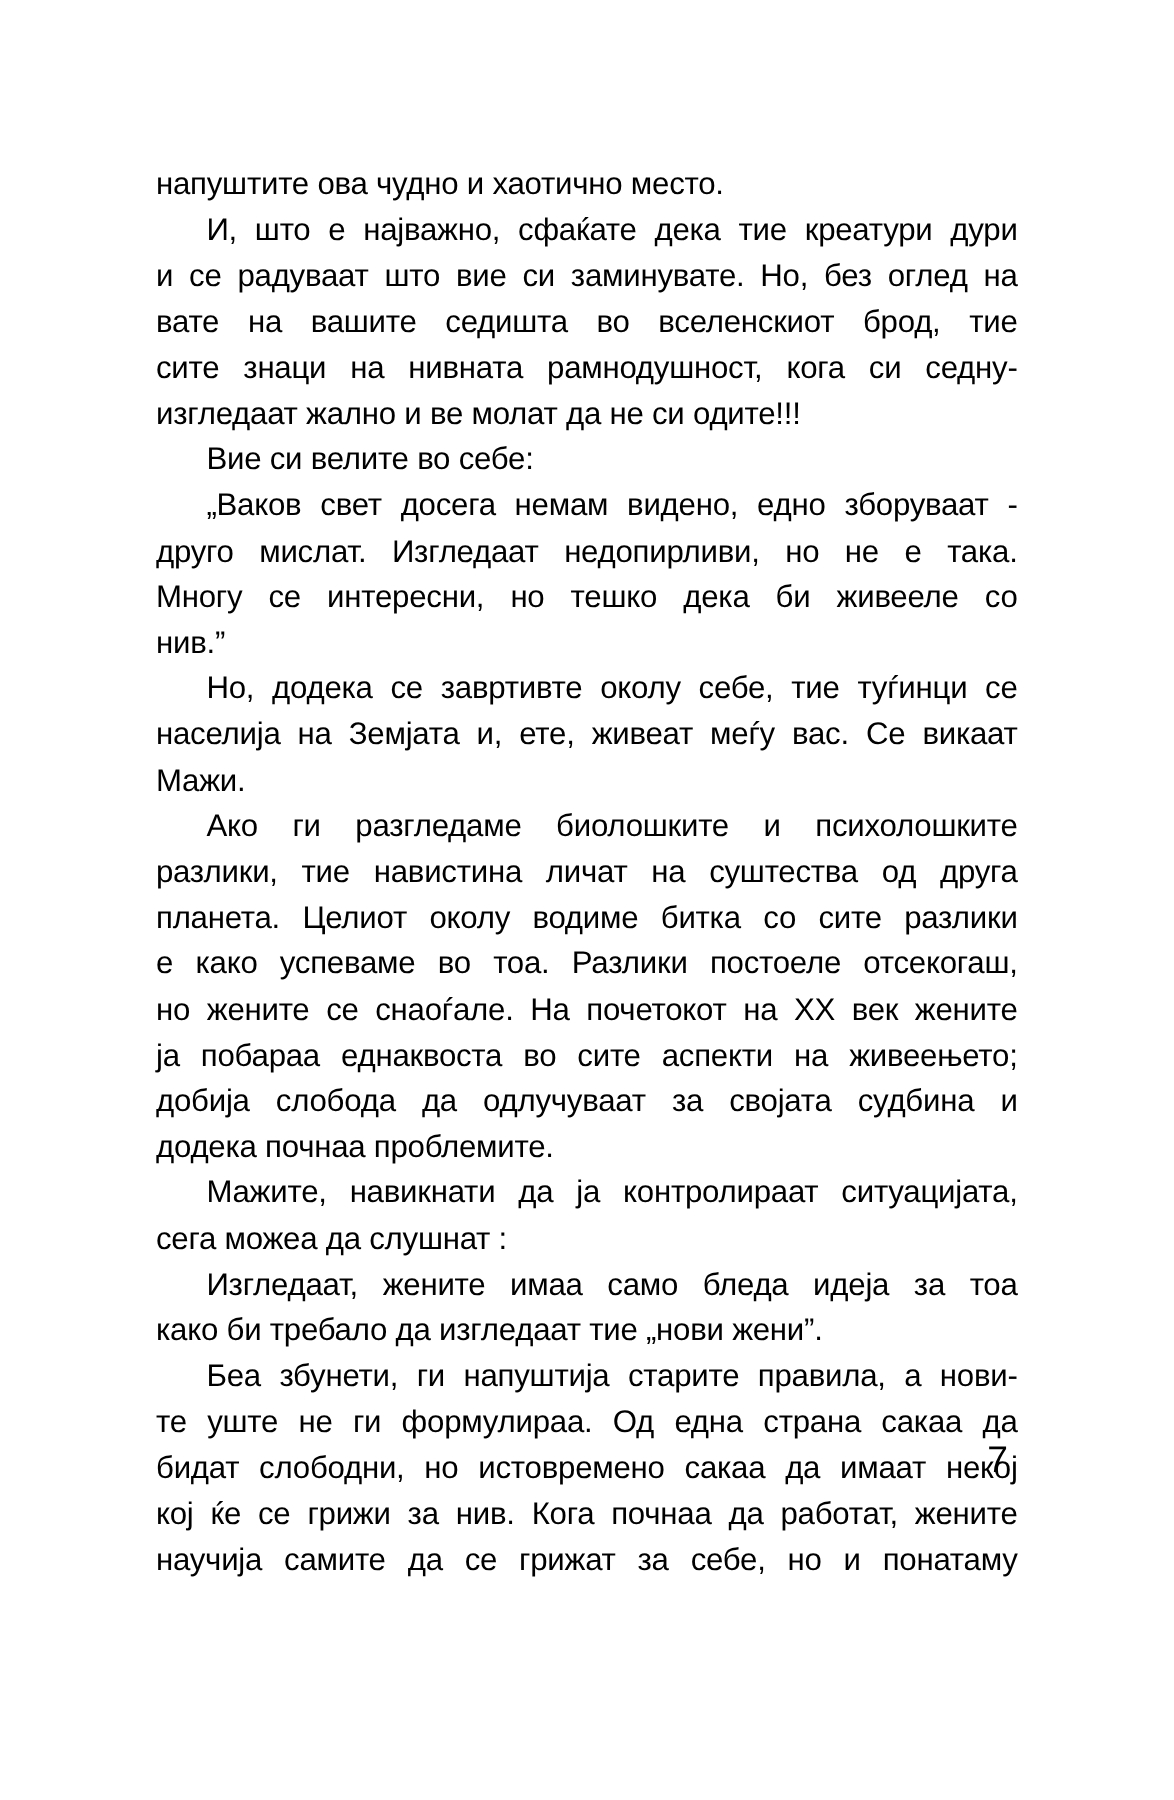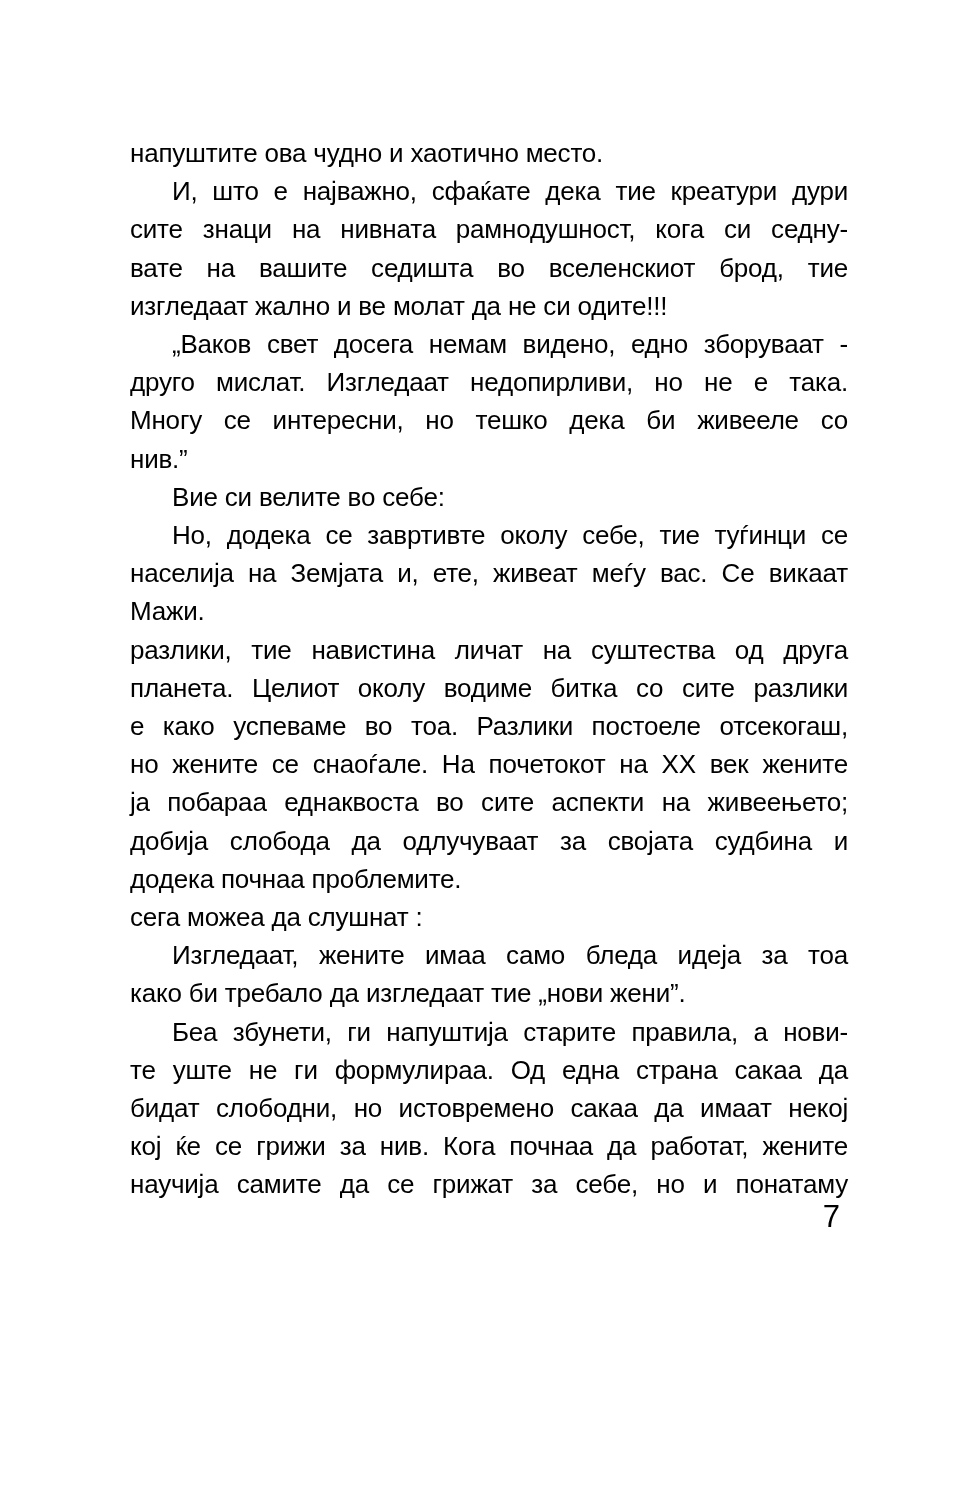--- a/index.html
+++ b/index.html
@@ -53,48 +53,51 @@
 </head>
 <body>
 
 <div class="page">
   <div class="text-column">
       <p class="para">
         <span class="line end">напуштите ова чудно и хаотично место.</span>
       </p>
       <p class="para">
         <span class="line indent">И, што е најважно, сфаќате дека тие креатури дури</span>
+        <span class="line">и се радуваат што вие си заминувате. Но, без оглед на</span>
+        <span class="line">вате на вашите седишта во вселенскиот брод, тие</span>
         <span class="line">сите знаци на нивната рамнодушност, кога си седну-</span>
-        <span class="line">вате на вашите седишта во вселенскиот брод, тие</span>
         <span class="line end">изгледаат жално и ве молат да не си одите!!!</span>
+      </p>
+      <p class="para">
+        <span class="line indent end">Вие си велите во себе:</span>
       </p>
       <p class="para">
         <span class="line indent">„Ваков свет досега немам видено, едно зборуваат -</span>
         <span class="line">друго мислат. Изгледаат недопирливи, но не е така.</span>
         <span class="line">Многу се интересни, но тешко дека би живееле со</span>
         <span class="line end">нив.”</span>
       </p>
       <p class="para">
-        <span class="line indent end">Вие си велите во себе:</span>
-      </p>
-      <p class="para">
         <span class="line indent">Но, додека се завртивте околу себе, тие туѓинци се</span>
         <span class="line">населија на Земјата и, ете, живеат меѓу вас. Се викаат</span>
         <span class="line end">Мажи.</span>
       </p>
       <p class="para">
+        <span class="line indent">Ако ги разгледаме биолошките и психолошките</span>
         <span class="line">разлики, тие навистина личат на суштества од друга</span>
         <span class="line">планета. Целиот околу водиме битка со сите разлики</span>
         <span class="line">е како успеваме во тоа. Разлики постоеле отсекогаш,</span>
         <span class="line">но жените се снаоѓале. На почетокот на XX век жените</span>
         <span class="line">ја побараа еднаквоста во сите аспекти на живеењето;</span>
         <span class="line">добија слобода да одлучуваат за својата судбина и</span>
         <span class="line end">додека почнаа проблемите.</span>
       </p>
       <p class="para">
+        <span class="line indent">Мажите, навикнати да ја контролираат ситуацијата,</span>
         <span class="line end">сега можеа да слушнат :</span>
       </p>
       <p class="para">
         <span class="line indent">Изгледаат, жените имаа само бледа идеја за тоа</span>
         <span class="line end">како би требало да изгледаат тие „нови жени”.</span>
       </p>
       <p class="para">
         <span class="line indent">Беа збунети, ги напуштија старите правила, а нови-</span>
         <span class="line">те уште не ги формулираа. Од една страна сакаа да</span>
         <span class="line">бидат слободни, но истовремено сакаа да имаат некој</span>

